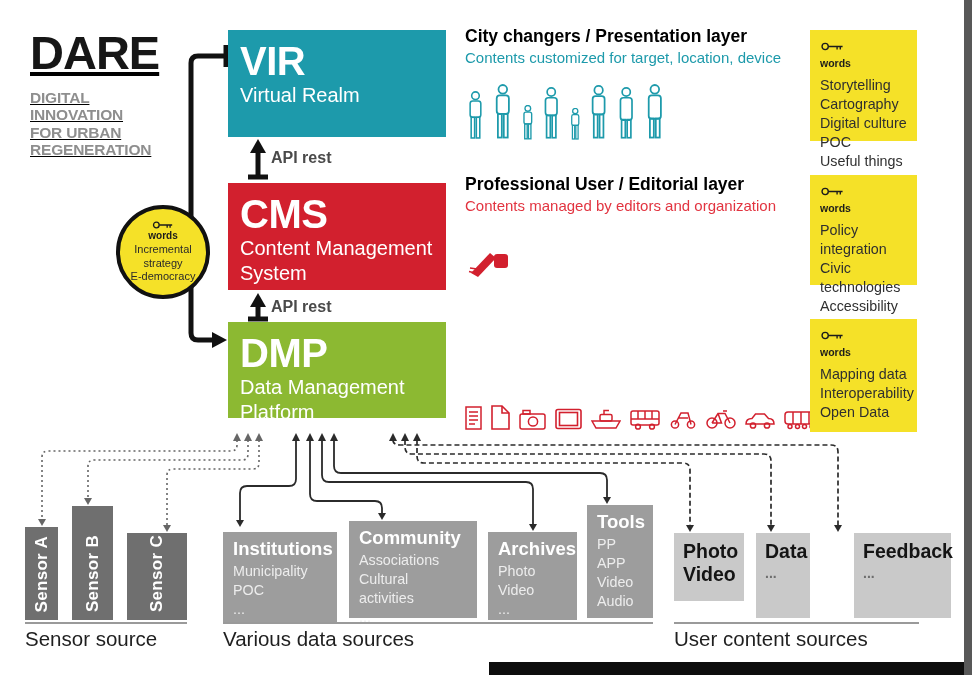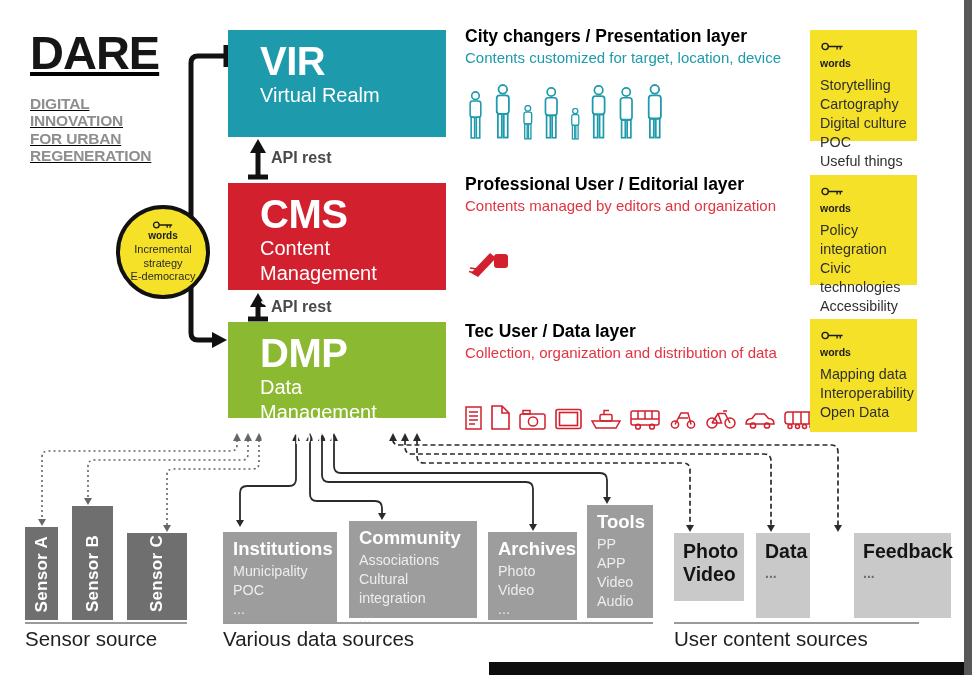--- a/index.html
+++ b/index.html
@@ -6,24 +6,24 @@
   *{box-sizing:border-box;}
   .stage{position:relative;width:972px;height:675px;background:#fff;overflow:hidden;
          font-family:"Liberation Sans",sans-serif;}
   .abs{position:absolute;}
   svg.overlay{position:absolute;left:0;top:0;z-index:1;}
   .z2{z-index:2;}
   .z3{z-index:3;}
 
   
   .logo-title{font-size:47px;font-weight:800;letter-spacing:-1px;color:#161616;line-height:.85;}
-  .logo-sub{margin-top:22px;font-size:15.5px;font-weight:700;color:#8e8e8e;line-height:1.12;letter-spacing:-.2px;}
-
-  
-  .layer-box{width:218px;padding:10px 32px;color:#fff;}
+  .logo-sub{margin-top:16px;font-size:15.5px;font-weight:700;color:#8e8e8e;line-height:1.12;letter-spacing:-.2px;}
+
+  
+  .layer-box{width:218px;padding:10px 12px;color:#fff;}
   .layer-acronym{font-size:40px;font-weight:800;line-height:1.05;letter-spacing:-.5px;}
   .layer-name{font-size:20px;font-weight:400;line-height:1.25;margin-top:1px;}
 
   .api-label{font-size:16px;font-weight:700;color:#4a4a4a;}
 
   
   .info{width:335px;}
   .info h3{margin:0;font-size:17.5px;font-weight:700;color:#000000;line-height:1.1;}
   .info p{margin:3px 0 0 0;font-size:15px;line-height:1.15;}
   .sub-teal{color:#1d9aab;}
@@ -212,24 +212,20 @@
   <div class="abs z2 info" style="left:465px;top:175px;">
     <h3>Professional User / Editorial layer</h3>
     <p class="sub-red">Contents managed by editors and organization</p>
   </div>
   <svg class="abs z2" style="left:468px;top:243px;" width="46" height="36" viewBox="0 0 46 36">
     <polygon points="3,30 22,10 28,15 10,34" fill="#d2202e"></polygon>
     <rect x="26" y="11" width="14" height="14" rx="3" fill="#d2202e"></rect>
     <path d="M2,25 l7,1 M1,28.5 l6,1.5" stroke="#d2202e" stroke-width="1.4" fill="none"></path>
   </svg>
 
-  <div class="abs z2 info" style="left:465px;top:322px;">
-    <h3>Tec User / Data layer</h3>
-    <p class="sub-red">Collection, organization and distribution of data</p>
-  </div>
   <div class="abs z2 media-row" style="left:465px;top:400px;height:30px;">
     <svg width="17" height="24" viewBox="0 0 17 24" fill="none" stroke="#d2202e" stroke-width="1.5">
         <rect x="1" y="1" width="15" height="22"></rect>
         <path d="M4,6 h9 M4,10 h9 M4,14 h9 M4,18 h6"></path>
       </svg>
     <svg width="19" height="25" viewBox="0 0 19 25" fill="none" stroke="#d2202e" stroke-width="1.6">
         <path d="M1,1 h10 l7,7 v16 h-17 z"></path>
         <path d="M11,1 v7 h7"></path>
       </svg>
     <svg width="27" height="22" viewBox="0 0 27 22" fill="none" stroke="#d2202e" stroke-width="1.5">
@@ -338,21 +334,21 @@
     <div class="gb-items">
       <div class="gb-item">Municipality</div>
       <div class="gb-item">POC</div>
       <div class="gb-item">...</div>
     </div>
   </div>
   <div class="abs z2 gray-box" style="left:349px;top:521px;width:128px;height:97px;">
     <div class="gb-title">Community</div>
     <div class="gb-items">
       <div class="gb-item">Associations</div>
-      <div class="gb-item">Cultural integration</div>
+      <div class="gb-item">Cultural activities</div>
       <div class="gb-item">...</div>
     </div>
   </div>
   <div class="abs z2 gray-box" style="left:488px;top:532px;width:89px;height:88px;">
     <div class="gb-title">Archives</div>
     <div class="gb-items">
       <div class="gb-item">Photo</div>
       <div class="gb-item">Video</div>
       <div class="gb-item">...</div>
     </div>

